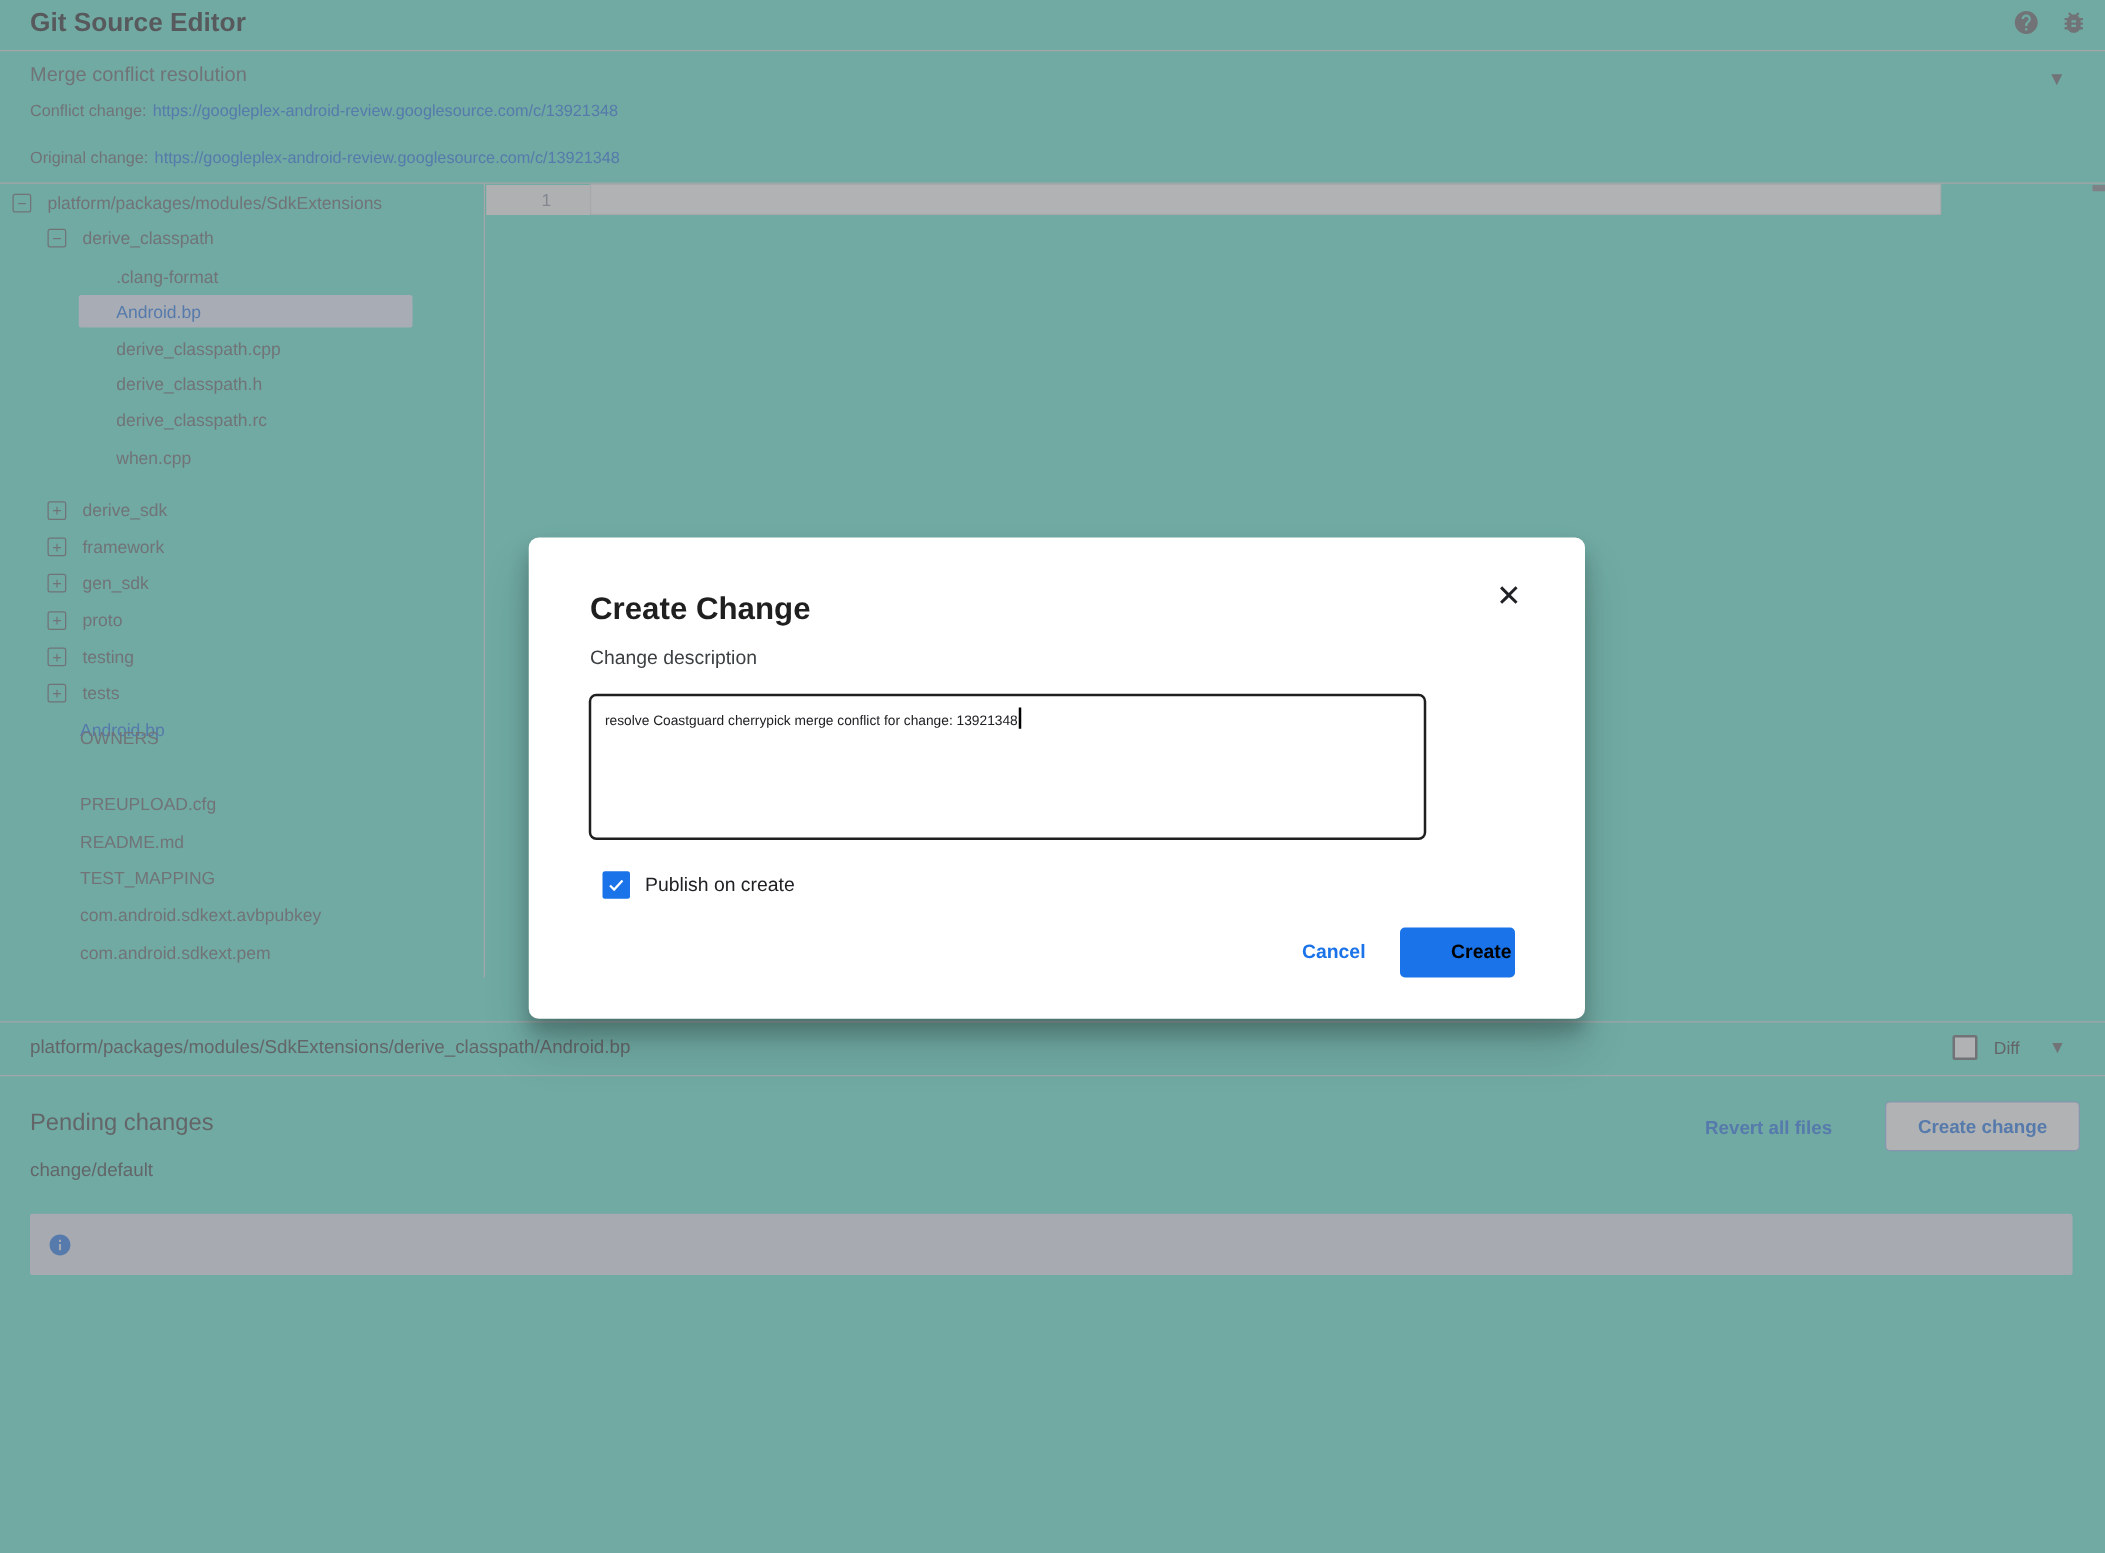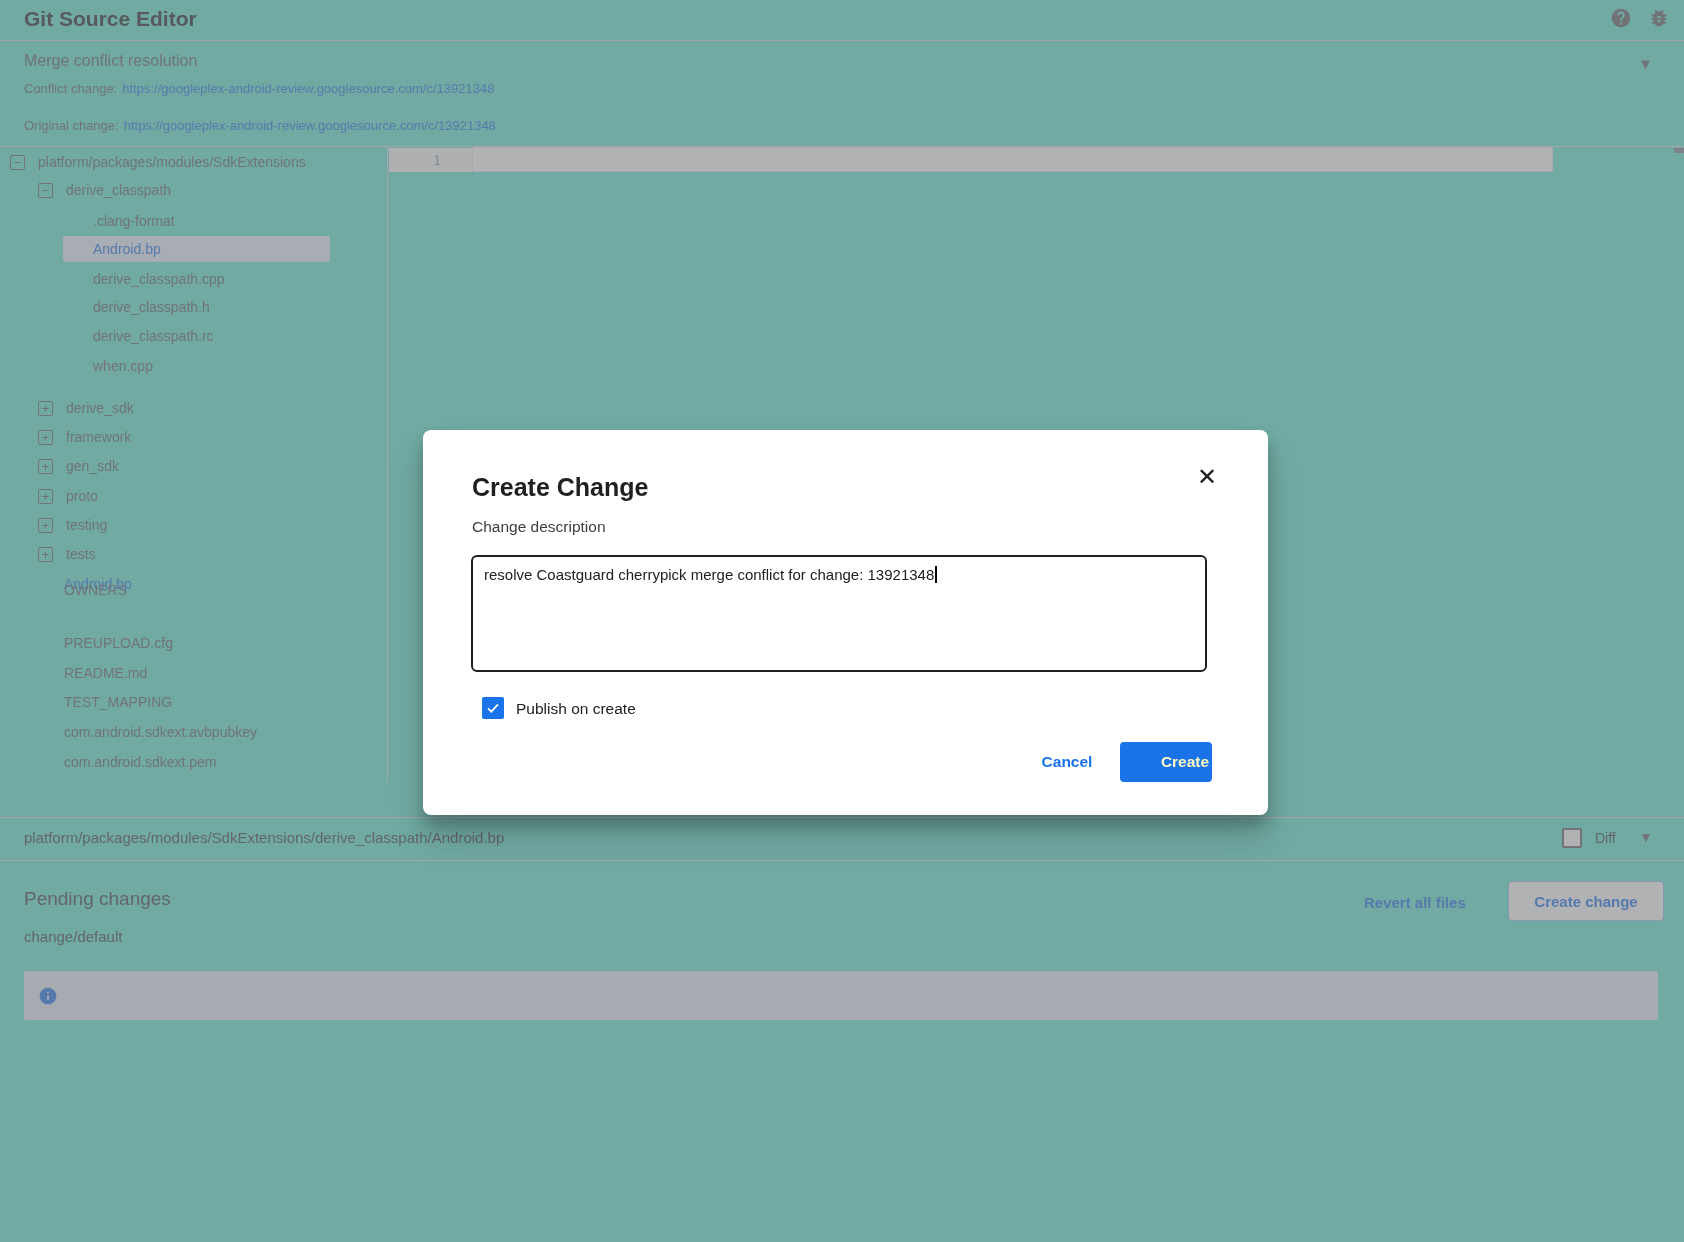--- a/index.html
+++ b/index.html
@@ -70,36 +70,36 @@
 
   
   .dialog { position:absolute; left:423px; top:430px; width:845px; height:385px;
             background:#fff; border-radius:8px; z-index:20;
             box-shadow:0 11px 15px rgba(0,0,0,0.22), 0 24px 38px rgba(0,0,0,0.14); }
   .dlg-title { position:absolute; left:49px; top:43px; font-size:25px; font-weight:700; color:#1f1f1f; }
   .dlg-close { position:absolute; left:770px; top:33px; width:28px; height:28px;
                font-size:24px; font-weight:400; color:#202124; cursor:pointer;
                display:flex; align-items:center; justify-content:center; }
   .dlg-label { position:absolute; left:49px; top:88px; font-size:15.5px; color:#3c4043; }
-  .dlg-textarea { position:absolute; left:48px; top:125px; width:736px; height:117px;
+  .dlg-textarea { position:absolute; left:48px; top:125px; width:670px; height:117px;
                   border:2px solid #1f1f1f; border-radius:6px; background:#fff;
-                  padding:9px 11px; font-size:15px; color:#202124; cursor:text; }
+                  padding:9px 11px; font-size:11px; color:#202124; cursor:text; }
   .caret-bar { display:inline-block; width:1.5px; height:17px; background:#000;
                vertical-align:text-bottom; margin-left:1px; }
   .dlg-check { position:absolute; left:59px; top:267px; width:22px; height:22px;
                background:#1a73e8; border-radius:2px; cursor:pointer;
                display:flex; align-items:center; justify-content:center; }
   .dlg-check svg { width:16px; height:16px; }
   .dlg-check-label { position:absolute; left:93px; top:270px; font-size:15.5px; color:#202124; cursor:pointer; }
   .btn-text { position:absolute; left:600px; top:312px; width:88px; height:40px;
               display:flex; align-items:center; justify-content:center;
               font-size:15.5px; font-weight:700; color:#1a73e8; cursor:pointer; border-radius:4px; }
   .btn-filled { position:absolute; left:697px; top:312px; width:92px; height:40px;
                 display:flex; align-items:center; justify-content:center;
-                font-size:15.5px; font-weight:700; color:#fef9c3; background:#1a73e8;
+                font-size:15.5px; font-weight:700; color:#000000; background:#1a73e8;
                 border-radius:4px; cursor:pointer;padding-left:38px; }
 </style>
 </head>
 <body>
 
 <div id="page">
 
   <div class="app-header">
     <div class="app-title">Git Source Editor</div>
     <div class="hdr-icon" style="left:1610px;">

